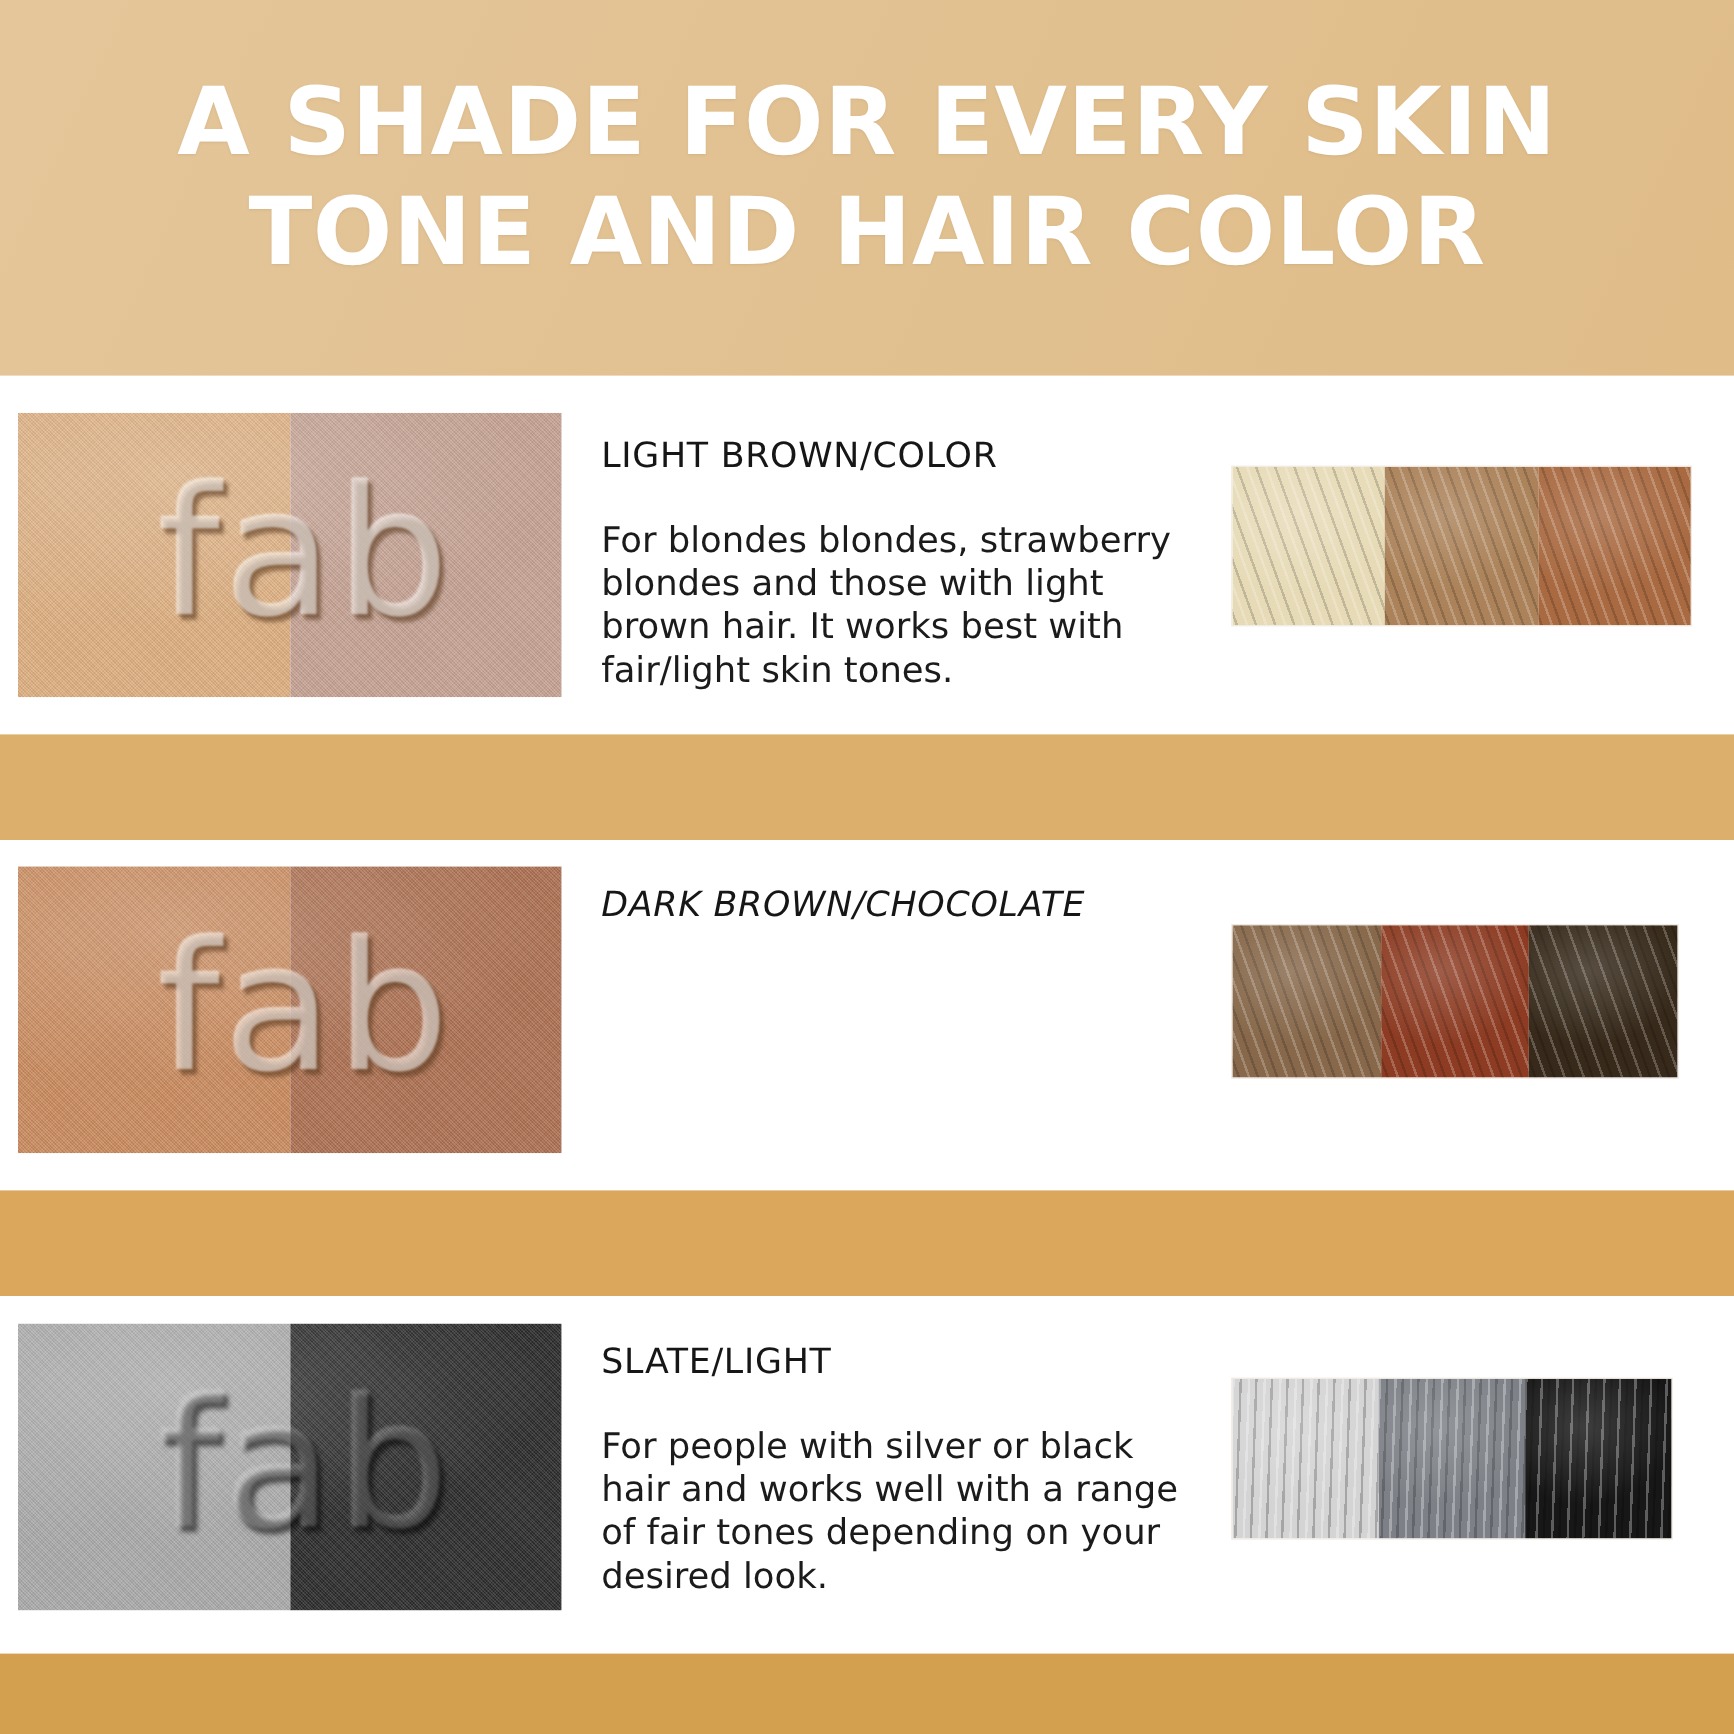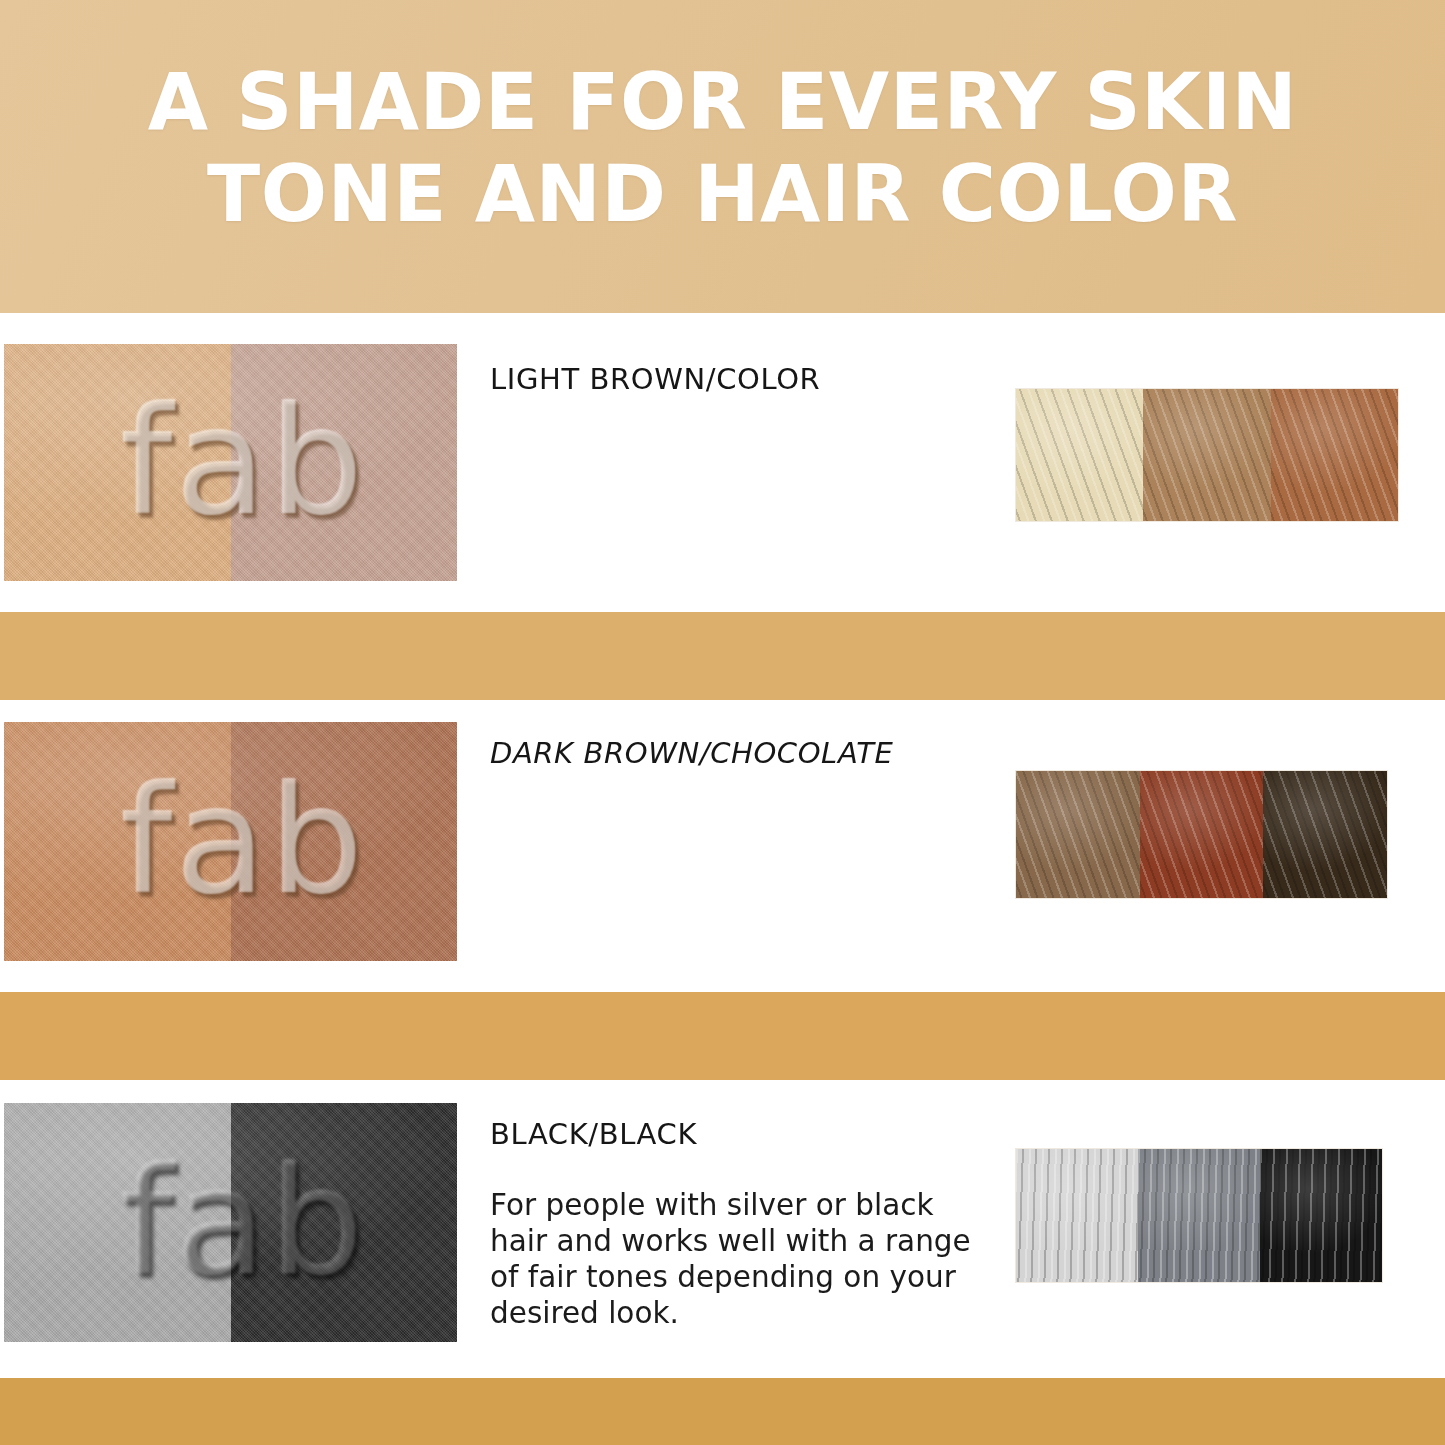--- a/index.html
+++ b/index.html
@@ -49,21 +49,21 @@
     left: 0;
     width: 1445px;
   }
   .band-1 { top: 612px;  height: 88px; background: linear-gradient(100deg, #e0b574 0%, #ddaf6c 55%, #d9a962 100%); }
   .band-2 { top: 992px;  height: 88px; background: linear-gradient(100deg, #dfb06a 0%, #daa75d 55%, #d5a054 100%); }
   .band-3 { top: 1378px; height: 67px; background: linear-gradient(100deg, #d7a455 0%, #d2a04e 55%, #cf9b48 100%); }
 
   
   .row {
     position: absolute;
-    left: 4px;
+    left: 15px;
     width: 1431px;
   }
   .row-1 { top: 344px; height: 237px; }
   .row-2 { top: 722px; height: 239px; }
   .row-3 { top: 1103px; height: 239px; }
 
   
   .pan {
     position: absolute;
     left: 0;
@@ -205,20 +205,21 @@
   <div class="pan">
     <div class="pan-half left" style="background: rgb(221, 174, 128);"></div>
     <div class="pan-half right" style="background: rgb(197, 162, 147);"></div>
     <div class="pan-texture"></div>
     <div class="pan-sheen"></div>
     <div class="pan-logo emboss-light">fab</div>
   </div>
 
   <div class="info">
     <div class="info-title">LIGHT BROWN/COLOR</div>
+    <div class="info-body">For blondes blondes, strawberry blondes and those with light brown hair. It works best with fair/light skin tones.</div>
   </div>
 
   <div class="hair-strip">
     <div class="hair-cell" style="background: rgb(231, 219, 183);">
       <div class="strands-diag"></div>
       <div class="gloss"></div>
     </div>
     <div class="hair-cell" style="background: rgb(171, 130, 89);">
       <div class="strands-diag"></div>
       <div class="gloss"></div>
@@ -268,21 +269,21 @@
 
   <div class="pan">
     <div class="pan-half left" style="background: rgb(169, 169, 169);"></div>
     <div class="pan-half right" style="background: rgb(43, 43, 43);"></div>
     <div class="pan-texture"></div>
     <div class="pan-sheen"></div>
     <div class="pan-logo emboss-dark">fab</div>
   </div>
 
   <div class="info">
-    <div class="info-title">BLACK/BLACK</div>
+    <div class="info-title">SLATE/LIGHT</div>
     <div class="info-body">For people with silver or black hair and works well with a range of fair tones depending on your desired look.</div>
   </div>
 
   <div class="hair-strip">
     <div class="hair-cell" style="background: rgb(212, 212, 212);">
       <div class="strands-vert"></div>
       <div class="gloss"></div>
     </div>
     <div class="hair-cell" style="background: rgb(125, 129, 135);">
       <div class="strands-vert"></div>

